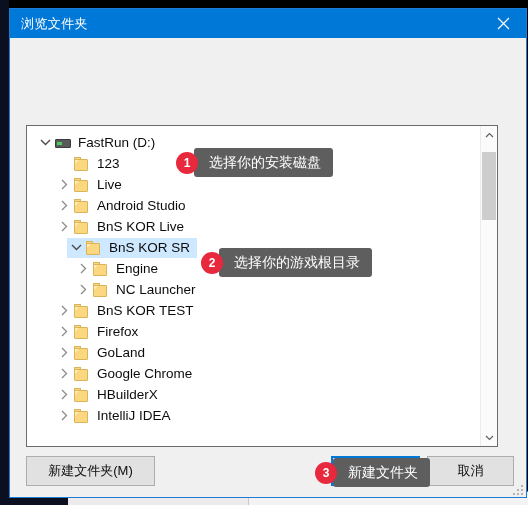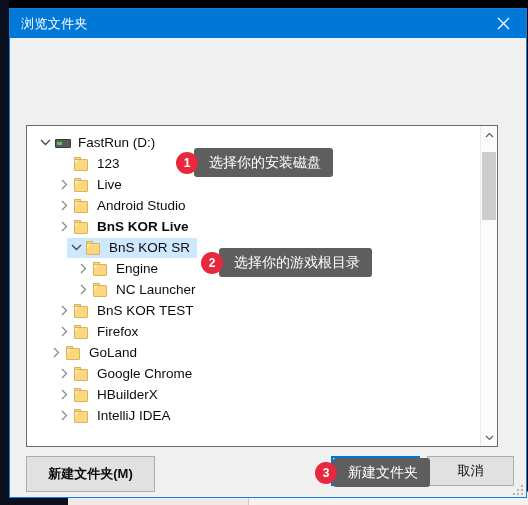--- a/index.html
+++ b/index.html
@@ -245,22 +245,21 @@
     display: flex;
     align-items: center;
     justify-content: center;
     cursor: default;
     font-family: "Liberation Sans", "DejaVu Sans", sans-serif;
   }
   #btn-new-folder {
     left: 16px;
     top: 418px;
     width: 129px;
-    height: 36px;
-    font-weight: bold;
+    height: 30px;
   }
   #btn-ok {
     left: 321px;
     top: 418px;
     width: 89px;
     height: 30px;
     border: 2px solid #0078d7;
     background: #e8e8e8;
   }
   #btn-cancel {
@@ -412,21 +411,21 @@
               <div class="node-icon">
                 <span class="folder">
                   <span class="f-tab"></span>
                   <span class="f-body"></span>
                   <span class="f-fold"></span>
                 </span>
               </div>
               <span class="node-label">Android Studio</span>
             </div>
           </div>
-          <div class="tree-row" style="padding-left: 28px; font-weight: bold;">
+          <div class="tree-row" style="padding-left: 28px;">
             <div class="row-hit">
               <div class="chevron">
                 <svg width="7" height="11" viewBox="0 0 7 11">
                   <path d="M1 1 L5.5 5.5 L1 10" stroke="#8a8a8a" stroke-width="1.3" fill="none"></path>
                 </svg>
               </div>
               <div class="node-icon">
                 <span class="folder">
                   <span class="f-tab"></span>
                   <span class="f-body"></span>
@@ -514,21 +513,21 @@
               <div class="node-icon">
                 <span class="folder">
                   <span class="f-tab"></span>
                   <span class="f-body"></span>
                   <span class="f-fold"></span>
                 </span>
               </div>
               <span class="node-label">Firefox</span>
             </div>
           </div>
-          <div class="tree-row" style="padding-left: 20px;">
+          <div class="tree-row" style="padding-left: 28px;">
             <div class="row-hit">
               <div class="chevron">
                 <svg width="7" height="11" viewBox="0 0 7 11">
                   <path d="M1 1 L5.5 5.5 L1 10" stroke="#8a8a8a" stroke-width="1.3" fill="none"></path>
                 </svg>
               </div>
               <div class="node-icon">
                 <span class="folder">
                   <span class="f-tab"></span>
                   <span class="f-body"></span>

